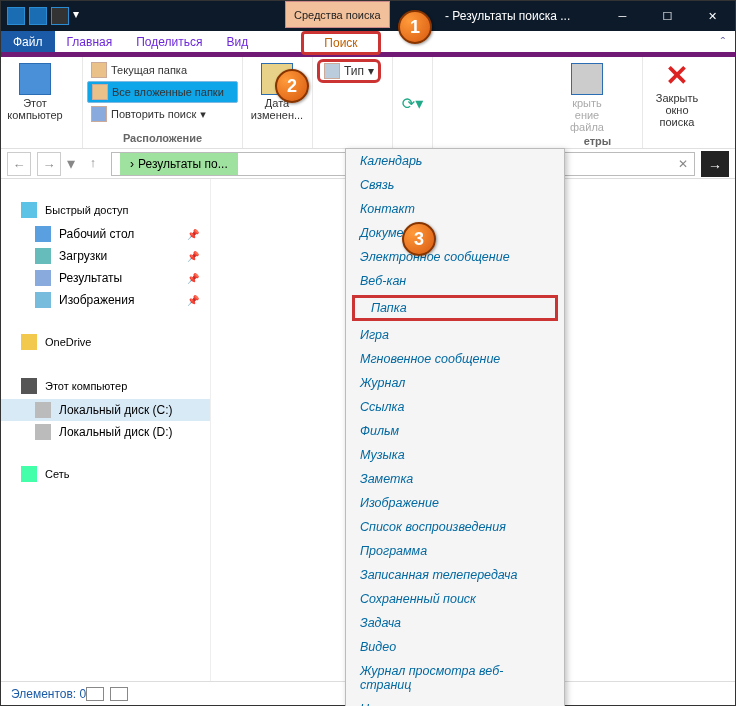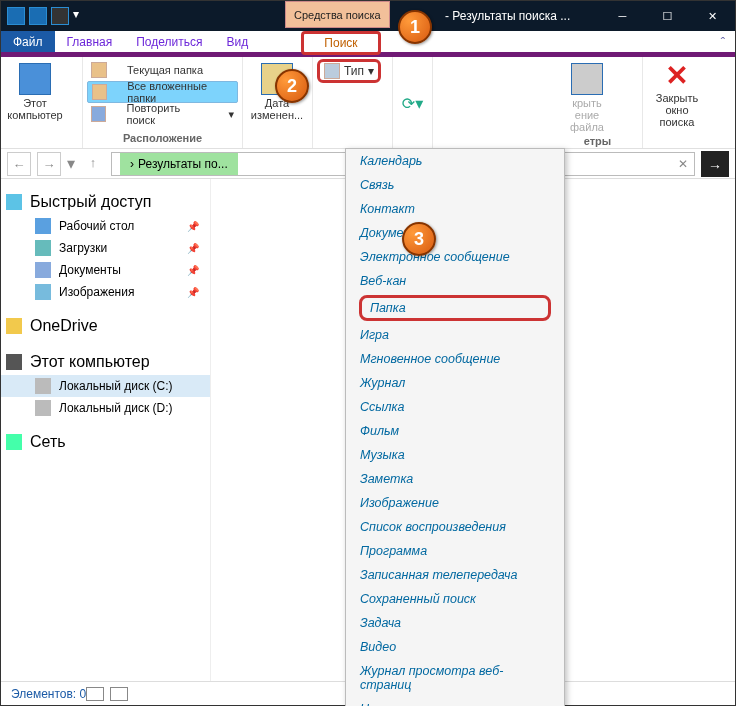--- a/index.html
+++ b/index.html
@@ -14,47 +14,47 @@
   .menubar { height:26px; border-bottom:5px solid #701a75; display:flex; align-items:stretch; font-size:12px; position:relative;}
   .menubar .mfile { background:#1b5aa6; color:#fff; padding:0 12px; display:flex; align-items:center;}
   .menubar .mtab { padding:0 12px; display:flex; align-items:center; color:#6d28d9;}
   .menubar .mtab.search { position:absolute; left:300px; border:3px solid #c33; border-radius:4px; height:24px; top:0; width:80px; justify-content:center; background:#fff; color:#c06000;}
   .menubar .help { position:absolute; right:10px; top:4px; color:#66a; font-size:13px;}
   .ribbon { height:92px; border-bottom:1px solid #e0e0e0; display:flex; font-size:11px; color:#333; position:relative;}
   .rgroup { border-right:1px solid #e8e8e8; display:flex; flex-direction:column; padding:2px 4px 0; }
   .rlabel { text-align:center; font-size:11px; color:#666; padding:2px 0 4px;font-weight:bold;}
   .bigbtn { width:60px; text-align:center; font-size:11px; }
   .bigbtn .ico { width:32px;height:32px; margin:4px auto 2px; background:#4a90d9; border:1px solid #2a6db3;}
-  .smrow { display:flex; align-items:center; height:22px; gap:20px; padding:0 4px;}
+  .smrow { display:flex; align-items:center; height:22px; gap:4px; padding:0 4px;}
   .sm-ico { width:16px;height:16px; background:#e9c189; border:1px solid #ca9;}
-  .hl { background:#7dd3fc; border:1px solid #7fb8e0; border-radius:2px;align-items:center;}
+  .hl { background:#0ea5e9; border:1px solid #7fb8e0; border-radius:2px;align-items:center;}
   .tip-btn { border:3px solid #c33; border-radius:6px; padding:1px 4px; display:inline-flex; align-items:center; gap:4px; font-size:12px; background:#fff;}
   .x-ico { color:#d22; font-size:28px; font-weight:bold;}
   .addr { height:30px; display:flex; align-items:center; gap:6px; padding:2px 6px; border-bottom:1px solid #ddd;}
   .navbtn { width:24px;height:24px; border:1px solid #ccc; color:#888; text-align:center; line-height:22px; font-size:13px;}
   .breadcrumb { flex:1; height:24px; border:1px solid #bbb; display:flex; align-items:center; font-size:12px;}
   .bc-seg { background:#9fe29f; padding:0 10px; height:100%; display:flex; align-items:center;}
   .searchbox { width:200px; height:24px; border:1px solid #bbb; display:flex; align-items:center; padding:0 6px; color:#888; font-size:12px; justify-content:flex-end;}
   .go { width:28px;height:26px; background:#222; color:#fff; display:flex;align-items:center;justify-content:center; font-size:14px;}
   .body { display:flex; height: calc(100% - 30px - 26px - 92px - 30px - 24px);}
   .nav { width:210px; border-right:1px solid #eee; font-size:12px; padding:10px 0;}
   .navitem { display:flex; align-items:center; gap:8px; height:22px; padding:0 10px 0 34px; position:relative;}
-  .navitem.top { padding-left:5px; height:26px; font-size:16px;}
+  .navitem.top { padding-left:20px; height:26px; font-size:11px;margin-top:8px;}
   .navitem .pin { position:absolute; right:10px; color:#888; font-size:10px;}
   .navitem.sel { background:#d9eaf7;}
   .nico { width:16px;height:16px; background:#5aa0e0;}
   .nico.star{background:#5cc3e6;}
   .nico.yellow{background:#f2c94c;}
   .nico.drive{background:#bbb;}
   .nico.pc{background:#555;}
   .nico.net{background:#4fa;}
   .content { flex:1; position:relative;}
   .dropdown { position:absolute; left:345px; top:148px; width:220px; background:#f5f5f5; border:1px solid #bbb; box-shadow:2px 2px 6px rgba(0,0,0,.25); font-size:12.5px; z-index:50;}
   .dropdown .ditem { padding:5px 14px; color:#0369a1;font-style:italic;}
-  .dropdown .ditem.hl3 { border:3px solid #c33; border-radius:8px; margin:2px 13px; padding:3px 8px;}
+  .dropdown .ditem.hl3 { border:3px solid #c33; border-radius:0; margin:2px 6px; padding:3px 16px;}
   .status { height:24px; border-top:1px solid #ddd; font-size:12px; color:#1b5aa6; display:flex; align-items:center; padding:0 10px; justify-content:flex-start;}
   .callout { position:absolute; width:34px;height:34px; border-radius:50%; background:radial-gradient(circle at 30% 30%, #ff9a3a, #d85a10); border:2px solid #863400; color:#fff; font-weight:bold; font-size:18px; display:flex; align-items:center; justify-content:center; z-index:60; box-shadow:1px 1px 3px rgba(0,0,0,.4);}
   .c1{left:398px; top:10px;}
   .c2{left:275px; top:69px;}
   .c3{left:402px; top:222px;}
   .viewico { display:flex; gap:6px;}
   .viewico div{width:18px;height:14px;border:1px solid #888;}
 </style>
 </head>
 <body>
@@ -173,21 +173,21 @@
         <span>Рабочий стол</span>
         <span class="pin">📌</span>
       </div>
     <div class="navitem">
         <div class="nico" style="background:#6bb"></div>
         <span>Загрузки</span>
         <span class="pin">📌</span>
       </div>
     <div class="navitem">
         <div class="nico" style="background:#8ad"></div>
-        <span>Документы</span>
+        <span>Результаты</span>
         <span class="pin">📌</span>
       </div>
     <div class="navitem">
         <div class="nico" style="background:#7bd"></div>
         <span>Изображения</span>
         <span class="pin">📌</span>
       </div>
     <div style="height:10px"></div>
     <div class="navitem top">
         <div class="nico yellow"></div>

